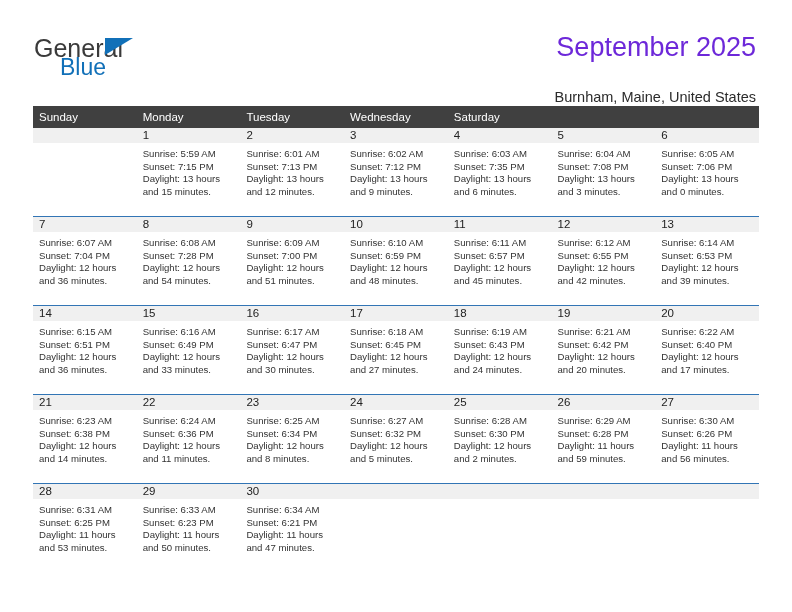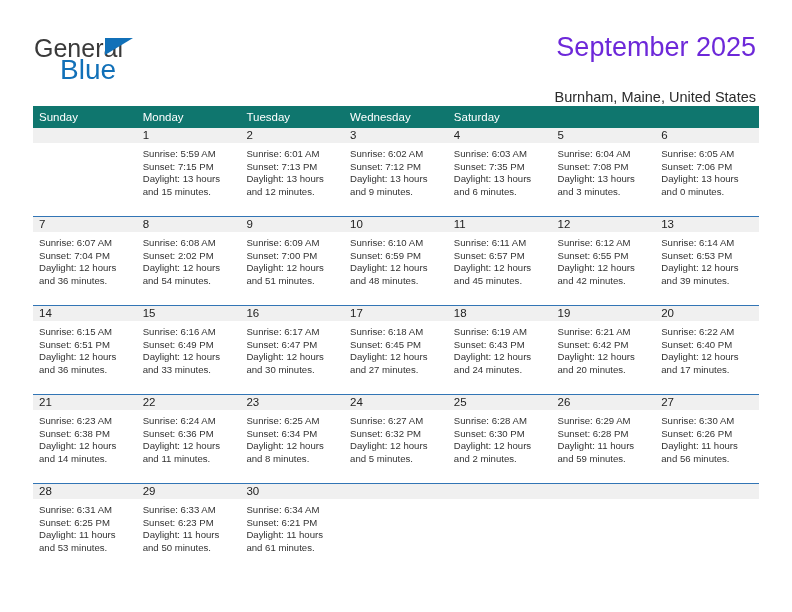--- a/index.html
+++ b/index.html
@@ -57,21 +57,21 @@
     top: 2px;
     width: 0;
     height: 0;
     border-left: 28px solid #1170b8;
     border-bottom: 17px solid transparent;
   }
   .brand-row2 {
     position: absolute;
     left: 26px;
     top: 20px;
-    font-size: 28px;
+    font-size: 23px;
     color: #1170b8;
   }
 
   .title-block {
     position: absolute;
     right: 36px;
     top: 30px;
     text-align: right;
   }
   .cal-title {
@@ -92,21 +92,21 @@
   
   .calendar {
     position: absolute;
     left: 33px;
     top: 106px;
     width: 726px;
   }
   .weekday-header {
     display: flex;
     width: 726px;
-    background: #0f766e;
+    background: #404040;
   }
   .weekday-cell {
     width: 103.71px;
     box-sizing: border-box;
     padding: 4px 0 4px 6px;
     color: #ffffff;
     font-size: 11.5px;
     line-height: 14px;
     white-space: nowrap;
   }
@@ -256,21 +256,21 @@
                 <div>Sunrise: 6:07 AM</div>
                 <div>Sunset: 7:04 PM</div>
                 <div>Daylight: 12 hours</div>
                 <div>and 36 minutes.</div>
               </div>
             </div>
             <div class="day-cell">
               <div class="day-number-band">8</div>
               <div class="day-body">
                 <div>Sunrise: 6:08 AM</div>
-                <div>Sunset: 2:02 PM</div>
+                <div>Sunset: 7:28 PM</div>
                 <div>Daylight: 12 hours</div>
                 <div>and 54 minutes.</div>
               </div>
             </div>
             <div class="day-cell">
               <div class="day-number-band">9</div>
               <div class="day-body">
                 <div>Sunrise: 6:09 AM</div>
                 <div>Sunset: 7:00 PM</div>
                 <div>Daylight: 12 hours</div>
@@ -468,21 +468,21 @@
                 <div>Daylight: 11 hours</div>
                 <div>and 50 minutes.</div>
               </div>
             </div>
             <div class="day-cell">
               <div class="day-number-band">30</div>
               <div class="day-body">
                 <div>Sunrise: 6:34 AM</div>
                 <div>Sunset: 6:21 PM</div>
                 <div>Daylight: 11 hours</div>
-                <div>and 61 minutes.</div>
+                <div>and 47 minutes.</div>
               </div>
             </div>
             <div class="day-cell empty">
               <div class="day-number-band"></div>
               <div class="day-body">
                 <div></div>
                 <div></div>
                 <div></div>
                 <div></div>
               </div>

